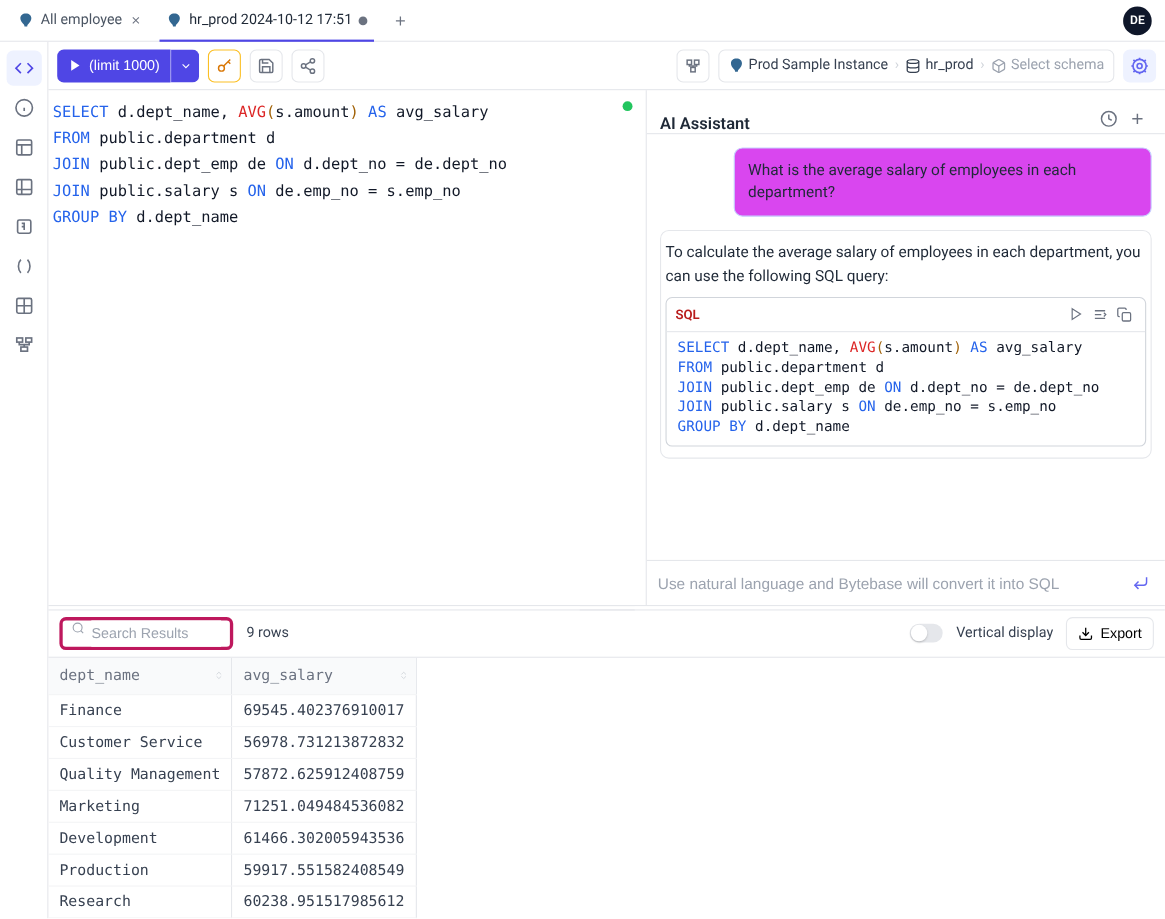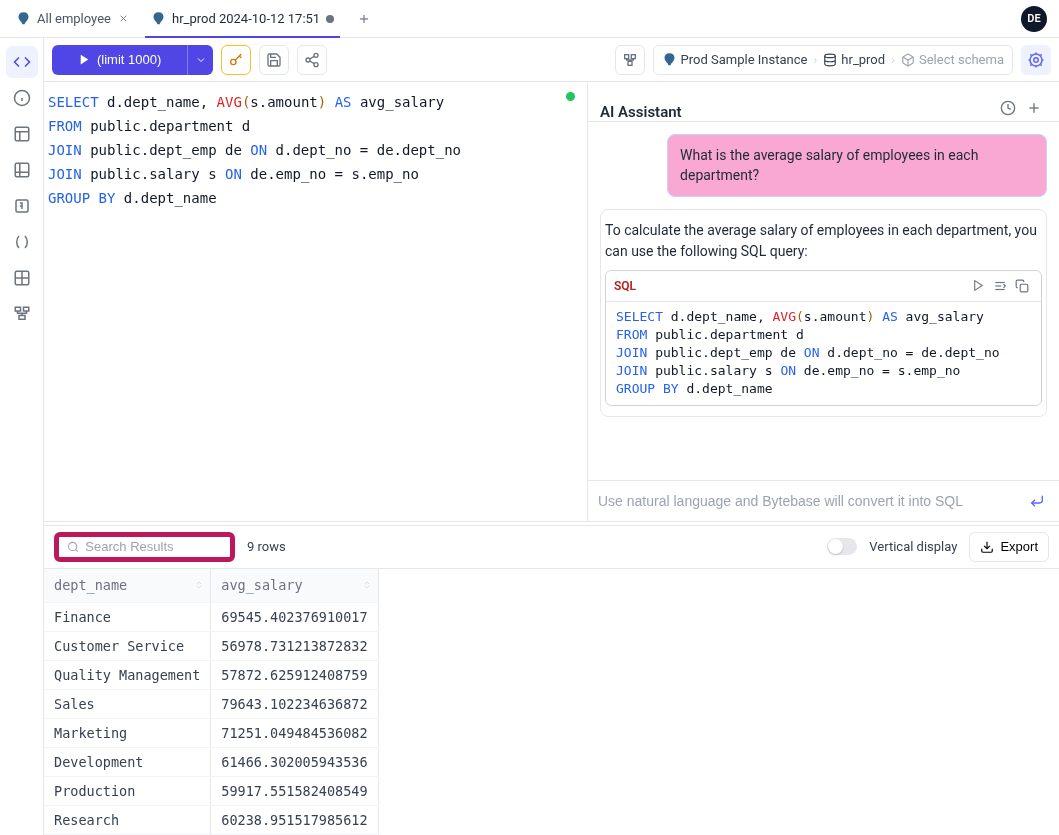--- a/index.html
+++ b/index.html
@@ -21,21 +21,21 @@
 .main-row { flex: 1; display: flex; min-height: 0; }
 .leftrail { width: 44px; border-right: 1px solid #e5e7eb; display: flex; flex-direction: column; align-items: center; padding-top: 8px; gap: 4px; }
 .rail-btn { width: 32px; height: 32px; display: flex; align-items: center; justify-content: center; border-radius: 6px; color: #6b7280; cursor: pointer; }
 .rail-btn.active { background: #eef2ff; color: #4f46e5; }
 
 .workarea { flex: 1; display: flex; flex-direction: column; min-width: 0; }
 
 
 .toolbar { display: flex; align-items: center; height: 44px; padding: 0 8px; gap: 8px; border-bottom: 1px solid #e5e7eb; }
 .run-btn-group { display: flex; }
-.run-btn { background: #4f46e5; color: #fff; border: none; height: 30px; padding: 0 26px; display: flex; align-items: center; gap: 6px; border-radius: 6px 0 0 6px; font-size: 13px; cursor: pointer; }
+.run-btn { background: #4f46e5; color: #fff; border: none; height: 30px; padding: 0 10px; display: flex; align-items: center; gap: 6px; border-radius: 6px 0 0 6px; font-size: 13px; cursor: pointer; }
 .run-btn-dd { background: #4f46e5; color: #fff; border: none; border-left: 1px solid rgba(255,255,255,0.3); height: 30px; width: 26px; display: flex; align-items: center; justify-content: center; border-radius: 0 6px 6px 0; cursor: pointer; }
 .tb-icon-btn { width: 30px; height: 30px; border: 1px solid #e5e7eb; border-radius: 6px; display: flex; align-items: center; justify-content: center; background: #fff; color: #6b7280; cursor: pointer; }
 .tb-icon-btn.key { border-color: #fbbf24; color: #d97706; }
 .breadcrumb { display: flex; align-items: center; border: 1px solid #e5e7eb; border-radius: 6px; height: 30px; padding: 0 8px; gap: 6px; font-size: 13px; }
 .bc-seg { display: flex; align-items: center; gap: 4px; color: #374151; }
 .bc-seg.muted { color: #9ca3af; }
 .bc-sep { color: #d1d5db; }
 .ai-toggle { width: 30px; height: 30px; border-radius: 6px; background: #eef2ff; display: flex; align-items: center; justify-content: center; color: #6366f1; cursor: pointer; }
 
 
@@ -49,40 +49,40 @@
 .fn { color: #dc2626; }
 .pn { color: #a16207; }
 .id { color: #111827; }
 
 
 .ai-panel { width: 472px; border-left: 1px solid #e5e7eb; display: flex; flex-direction: column; }
 .ai-header { display: flex; align-items: flex-end; height: 40px; padding: 0 12px; border-bottom: 1px solid #e5e7eb; }
 .ai-header h3 { font-size: 15px; font-weight: 600; flex: 1; }
 .ai-h-btn { width: 26px; height: 26px; display: flex; align-items: center; justify-content: center; color: #6b7280; cursor: pointer; border-radius: 4px; }
 .ai-body { flex: 1; padding: 12px; overflow: auto; display: flex; flex-direction: column; gap: 12px; }
-.user-msg { align-self: flex-end; max-width: 85%; background: #f9a8d4; border: 1px solid #c7d2fe; border-radius: 8px; padding: 10px 12px; font-size: 14px; line-height: 1.45; color: #1f2937; }
+.user-msg { align-self: flex-end; max-width: 85%; background: #d946ef; border: 1px solid #c7d2fe; border-radius: 8px; padding: 10px 12px; font-size: 14px; line-height: 1.45; color: #1f2937; }
 .assist-msg { border: 1px solid #e5e7eb; border-radius: 8px; padding: 10px 4px; font-size: 14px; line-height: 1.5; }
 .codeblock { border: 1px solid #d1d5db; border-radius: 6px; margin-top: 8px; }
 .codeblock-head { display: flex; align-items: center; padding: 4px 8px; border-bottom: 1px solid #e5e7eb; font-size: 12px; color: #b91c1c; }
 .codeblock-head .lang { font-weight: 600; flex: 1; }
 .cb-btn { width: 22px; height: 22px; display: flex; align-items: center; justify-content: center; color: #6b7280; cursor: pointer; border-radius: 4px; }
 .codeblock-body { font-family: ui-monospace, SFMono-Regular, Menlo, Consolas, monospace; font-size: 13px; line-height: 1.4; padding: 6px 10px; white-space: pre; overflow-x: auto; }
 .ai-input-row { border-top: 1px solid #e5e7eb; padding: 8px 10px; display: flex; align-items: center; gap: 8px; }
 .ai-input { flex: 1; border: none; outline: none; font-size: 14px; color: #15803d; }
 .ai-input::placeholder { color: #9ca3af; }
 .ai-send { width: 24px; height: 24px; display: flex; align-items: center; justify-content: center; color: #6366f1; cursor: pointer; }
 
 
 .hsplit { height: 4px; border-top: 1px solid #e5e7eb; cursor: row-resize; position: relative; }
 .hsplit::after { content: ""; position: absolute; left: 50%; top: -1px; transform: translateX(-50%); width: 50px; height: 3px; border-top: 1px solid #e5e7eb; border-bottom: 1px solid #e5e7eb; }
 
 
 .results { border-top: 1px solid #e5e7eb; display: flex; flex-direction: column; }
 .results-toolbar { display: flex; align-items: center; height: 42px; padding: 0 10px; gap: 12px; }
-.search-box { display: flex; align-items: center; gap: 6px; border: 5px solid #be185d; border-radius: 6px; height: 30px; padding: 0 8px; width: 181px; }
+.search-box { display: flex; gap: 6px; border: 3px solid #be185d; border-radius: 6px; height: 30px; padding: 0 8px; width: 158px; }
 .search-box input { border: none; outline: none; font-size: 13px; width: 100%; }
 .search-box input::placeholder { color: #9ca3af; }
 .rowcount { color: #374151; font-size: 13px; }
 .toggle { width: 30px; height: 17px; border-radius: 10px; background: #e5e7eb; position: relative; cursor: pointer; }
 .toggle::after { content: ""; position: absolute; left: 1px; top: 1px; width: 15px; height: 15px; border-radius: 50%; background: #fff; box-shadow: 0 1px 2px rgba(0,0,0,0.2); }
 .vd-label { color: #374151; font-size: 13px; }
 .export-btn { display: flex; align-items: center; gap: 6px; border: 1px solid #e5e7eb; border-radius: 6px; height: 30px; padding: 0 10px; background: #fff; font-size: 13px; cursor: pointer; }
 
 .results-table { overflow: auto; border-top: 1px solid #e5e7eb; }
 table { border-collapse: collapse; font-family: ui-monospace, SFMono-Regular, Menlo, Consolas, monospace; font-size: 13.5px; }
@@ -389,24 +389,20 @@
               </tr>
               <tr>
                 <td class="dept">Customer Service</td>
                 <td class="sal">56978.731213872832</td>
               </tr>
               <tr>
                 <td class="dept">Quality Management</td>
                 <td class="sal">57872.625912408759</td>
               </tr>
               <tr>
-                <td class="dept">Sales</td>
-                <td class="sal">79643.102234636872</td>
-              </tr>
-              <tr>
                 <td class="dept">Marketing</td>
                 <td class="sal">71251.049484536082</td>
               </tr>
               <tr>
                 <td class="dept">Development</td>
                 <td class="sal">61466.302005943536</td>
               </tr>
               <tr>
                 <td class="dept">Production</td>
                 <td class="sal">59917.551582408549</td>

